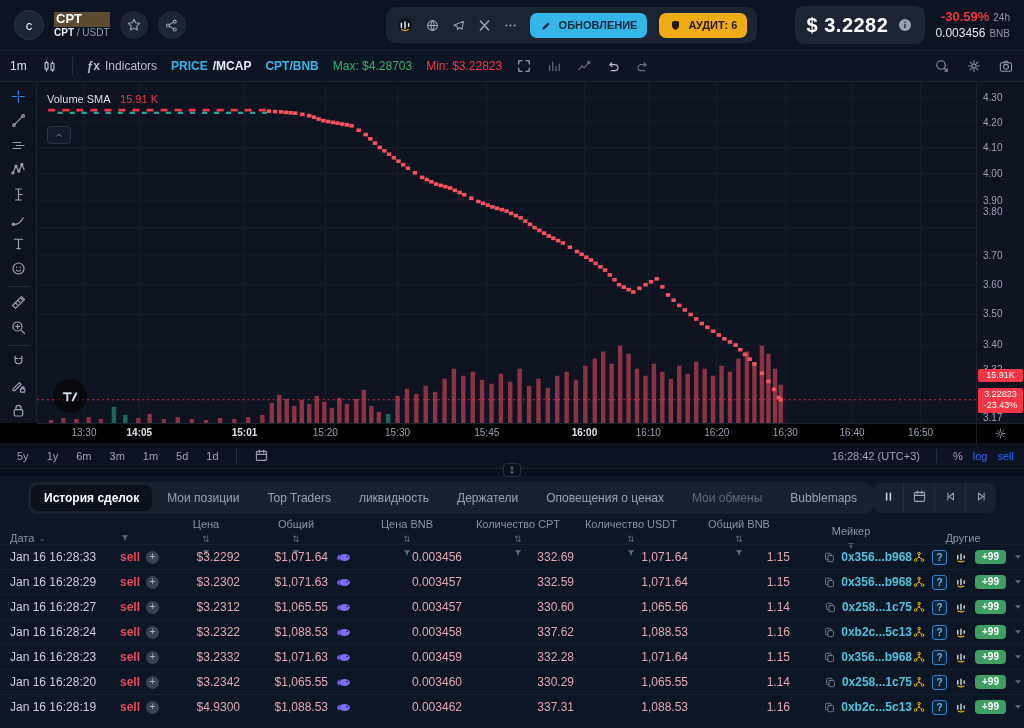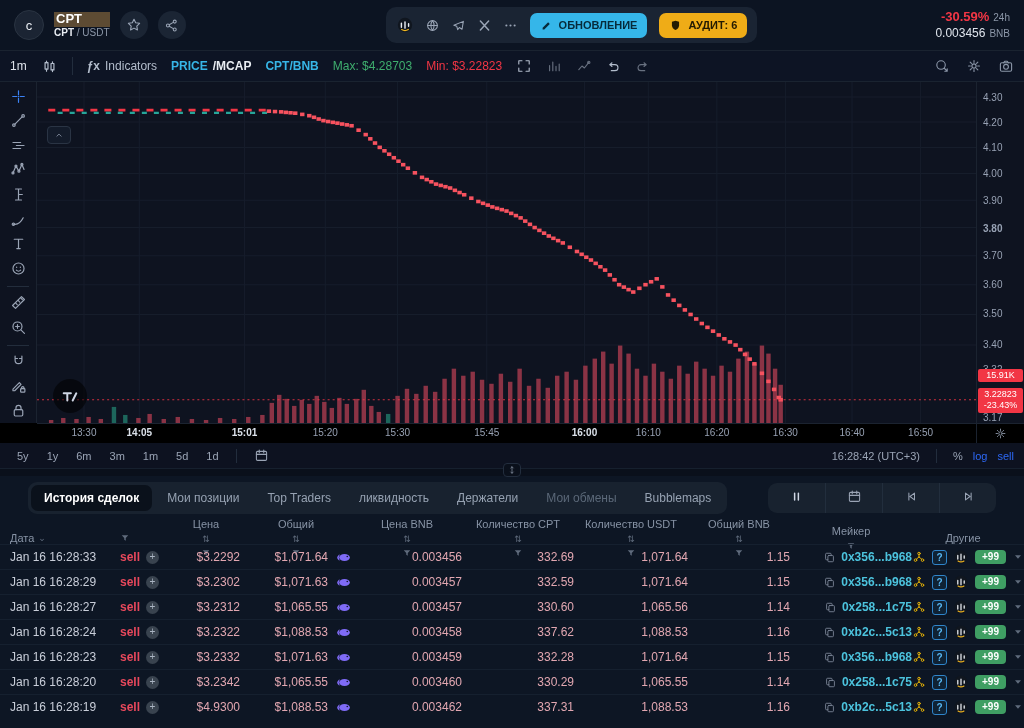--- a/index.html
+++ b/index.html
@@ -180,20 +180,29 @@
       <button class="btn-aud" style="border:none;cursor:pointer;">
           <span style="display:flex;">
             <svg viewBox="0 0 20 20" width="13" height="13" fill="none" stroke="currentColor" stroke-width="1.4" stroke-linecap="round" stroke-linejoin="round">
               <path d="M10 2.5l5.5 1.8v5.2c0 3.6-2.4 5.9-5.5 7.3-3.1-1.4-5.5-3.7-5.5-7.3V4.3z" fill="currentColor" stroke="none"></path>
             </svg>
           </span>
           <span>АУДИТ: 6</span>
         </button>
     </div>
     <div class="hspace"></div>
+    <div class="pricebox">
+      <span class="p">$ 3.2282</span>
+      <span class="sic" style="color:#97a1b3">
+          <svg viewBox="0 0 20 20" width="16" height="16" fill="none" stroke="currentColor" stroke-width="1.4" stroke-linecap="round" stroke-linejoin="round">
+            <circle cx="10" cy="10" r="7.5" fill="currentColor" stroke="none"></circle>
+            <path d="M10 9.2v4M10 6.4v.3" stroke="#1b2534" stroke-width="1.8"></path>
+          </svg>
+        </span>
+    </div>
     <div class="chgcol">
       <div><span class="chg">-30.59%</span><span class="chgper">24h</span></div>
       <div><span class="pbnb">0.003456</span><span class="pbnbu">BNB</span></div>
     </div>
   </div>
 
   <div class="ctb">
     <span class="it wb" style="font-weight:normal;color:#dfe4ec">1m</span>
     <span class="it">
         <span style="display:flex;">
@@ -568,41 +577,45 @@
           <rect x="709.0" y="273.7" width="4.4" height="3.6" fill="#f7525f"></rect>
           <rect x="713.7" y="278.4" width="4.4" height="3.6" fill="#f7525f"></rect>
           <rect x="721.2" y="287.8" width="4.4" height="3.6" fill="#f7525f"></rect>
           <rect x="727.7" y="295.8" width="4.4" height="3.6" fill="#f7525f"></rect>
           <rect x="733.3" y="303.8" width="4.4" height="3.6" fill="#f7525f"></rect>
           <rect x="738.0" y="311.9" width="4.4" height="3.6" fill="#f7525f"></rect>
           <rect x="739.9" y="314.1" width="4.4" height="3.6" fill="#f7525f"></rect>
           <line x1="0" x2="937" y1="315.9" y2="315.9" stroke="#f23645" stroke-width="1" stroke-dasharray="2 3" opacity=".85"></line>
         </svg>
       <div class="legend">
+        <div class="row2">
+          <span>Volume SMA</span>
+          <span class="v" style="margin-left:7px">15.91 K</span>
+        </div>
       </div>
       <div class="collapse">
           <span style="display:flex;">
             <svg viewBox="0 0 20 20" width="12" height="12" fill="none" stroke="currentColor" stroke-width="1.4" stroke-linecap="round" stroke-linejoin="round">
               <path d="M6.5 12L10 8.5 13.5 12"></path>
             </svg>
           </span>
         </div>
       <div class="tvlogo">
           <svg width="18" height="18" viewBox="0 0 20 20" fill="none" stroke="currentColor" stroke-width="2.2" stroke-linecap="round">
             <path d="M3 7h8M7 7v8M13 15l4-8"></path>
           </svg>
         </div>
     </div>
     <div class="paxis" id="priceAxis">
         <span class="tick" style="top: 15px;">4.30</span>
         <span class="tick" style="top: 39.7px;">4.20</span>
         <span class="tick" style="top: 65px;">4.10</span>
         <span class="tick" style="top: 90.9px;">4.00</span>
         <span class="tick" style="top: 117.5px;">3.90</span>
-        <span class="tick" style="top: 146px; font-weight: bold;">3.80</span>
+        <span class="tick" style="top: 129px;">3.80</span>
         <span class="tick" style="top: 172.7px;">3.70</span>
         <span class="tick" style="top: 201.5px;">3.60</span>
         <span class="tick" style="top: 231.1px;">3.50</span>
         <span class="tick" style="top: 261.5px;">3.40</span>
         <span class="tick" style="top: 286.5px;">3.32</span>
         <span class="tick" style="top: 335px;">3.17</span>
         <div class="abadge" style="top: 287px;">15.91K</div>
         <div class="abadge" style="top: 306px;">
           <div>3.22823</div>
           <div>-23.43%</div>
@@ -675,20 +688,21 @@
   </div>
 
   <div class="panel">
     <div class="tabsrow">
       <div class="tabs" id="tabs">
           <div class="tab active">История сделок</div>
           <div class="tab">Мои позиции</div>
           <div class="tab">Top Traders</div>
           <div class="tab">ликвидность</div>
           <div class="tab">Держатели</div>
+          <div class="tab">Оповещения о ценах</div>
           <div class="tab dim">Мои обмены</div>
           <div class="tab">Bubblemaps</div>
         </div>
       <div class="pctrl" id="pctrl">
           <div class="pc">
             <span><svg viewBox="0 0 20 20" width="15" height="15" fill="none" stroke="currentColor" stroke-width="1.4" stroke-linecap="round" stroke-linejoin="round">
                 <path d="M7.5 5.5v9M12.5 5.5v9" stroke-width="2"></path>
               </svg></span>
           </div>
           <div class="pc">

